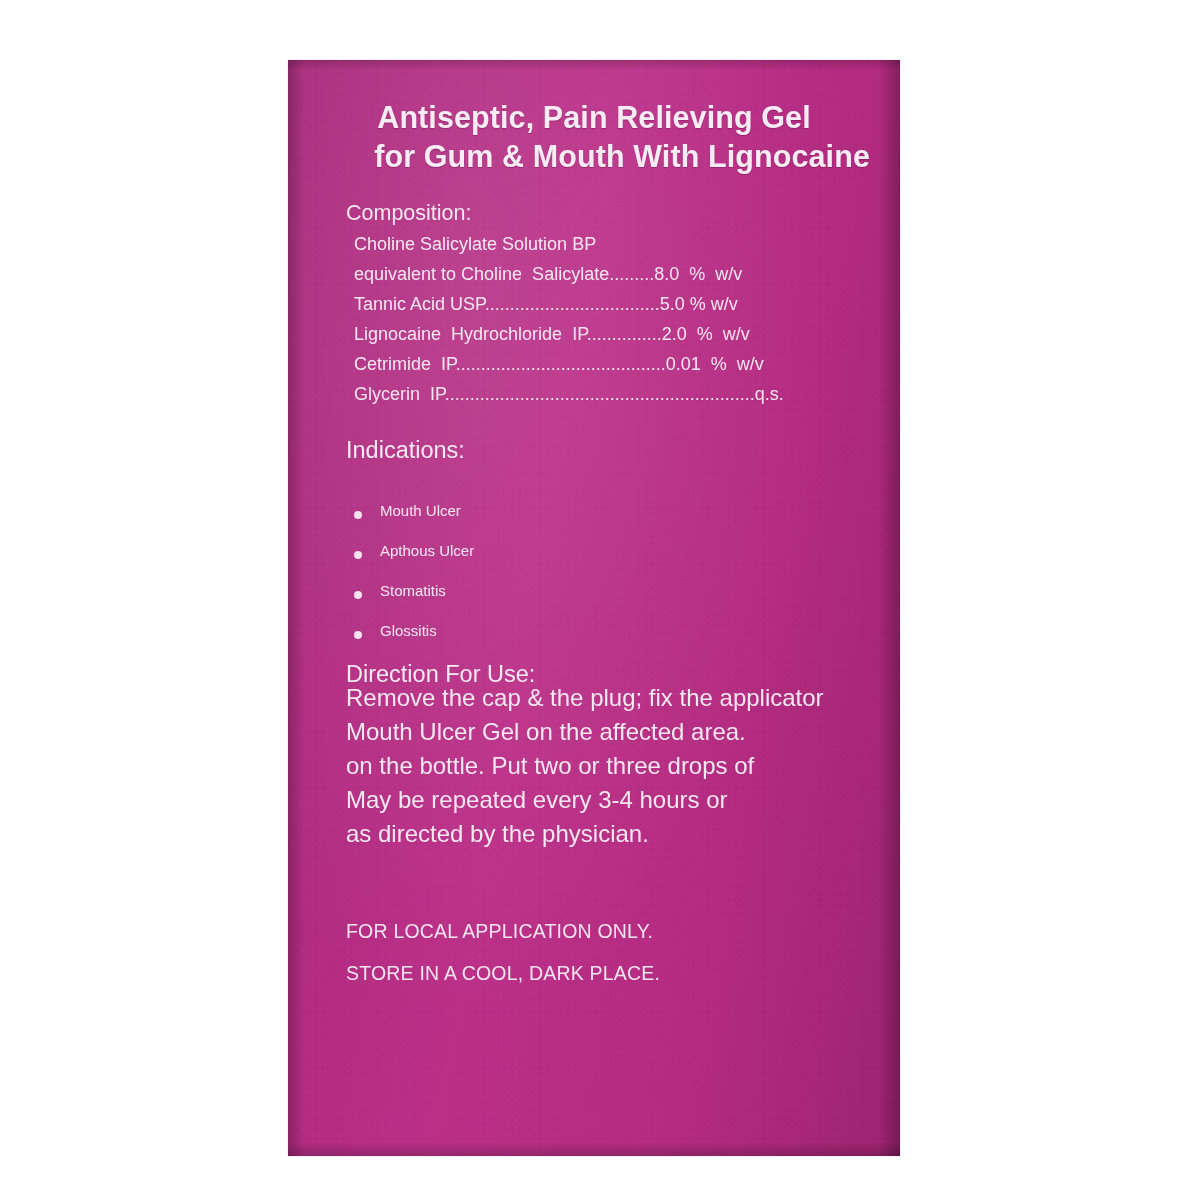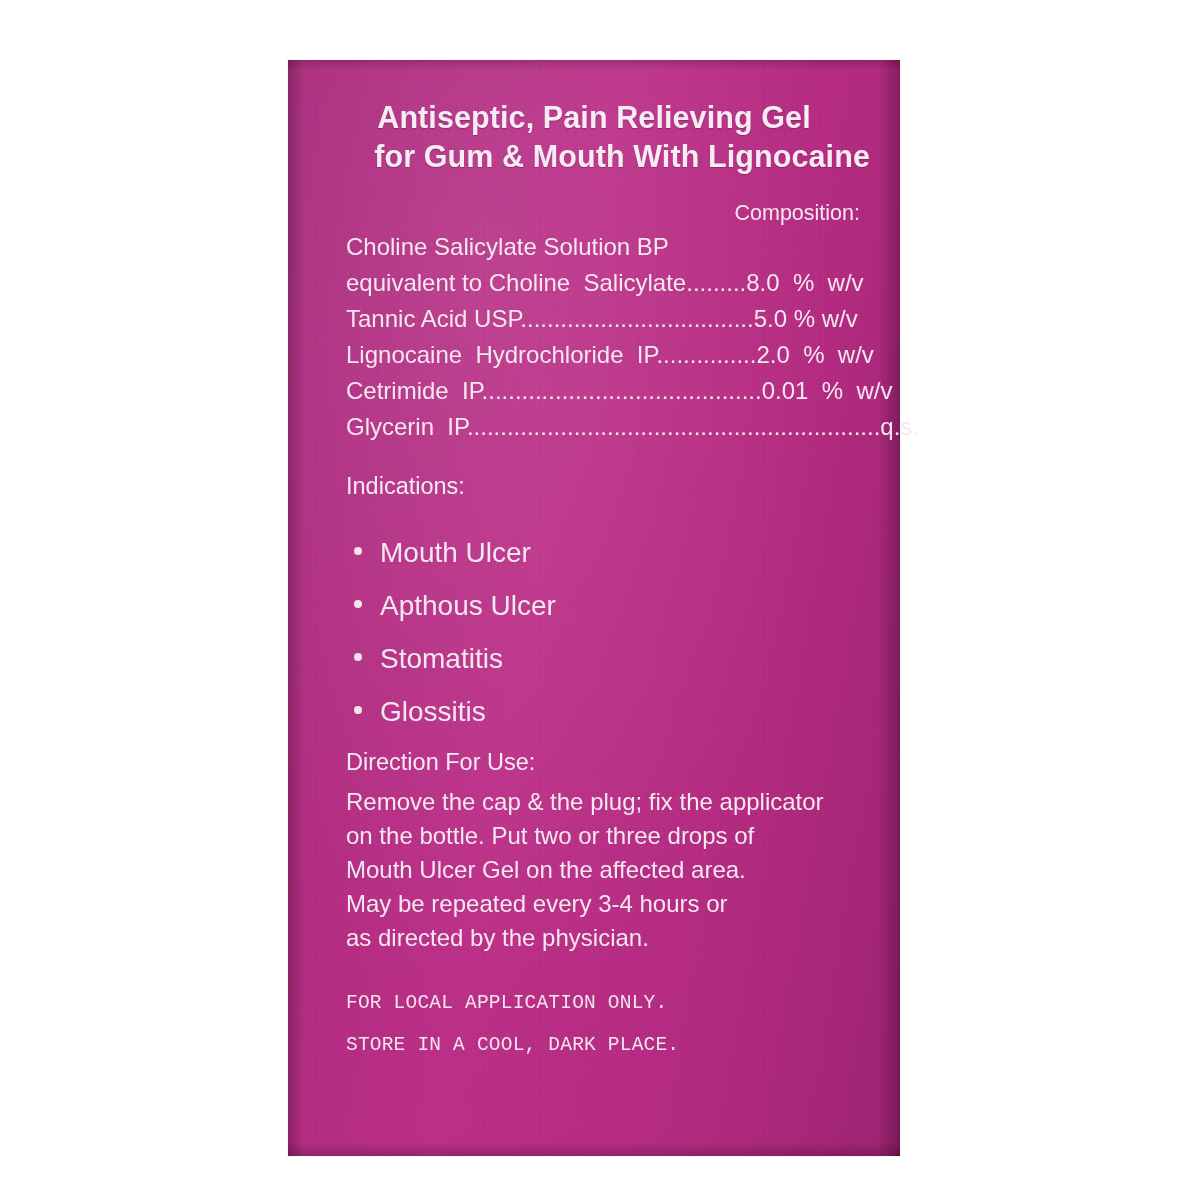--- a/index.html
+++ b/index.html
@@ -99,86 +99,84 @@
     padding-left: 28px;
     padding-right: 10px;
   }
 
   .comp-head {
     font-size: 21.5px;
     line-height: 1.0;
     font-weight: 500;
     margin-bottom: 11px;
     color: #f5e7f0;
-    text-align: right;
   }
 
   .comp-line {
-    font-size: 24px;
+    font-size: 18px;
     line-height: 1.0;
     margin-bottom: 12px;
     color: #f5e7f0;
     white-space: pre;
+    margin-left: 8px;
   }
 
   .section-head {
     font-size: 23.5px;
     line-height: 1.0;
     margin-top: 36px;
     margin-bottom: 40px;
     color: #f7ebf3;
     font-weight: 500;
   }
 
   ul.bullets {
     list-style: none;
     margin: 0;
     padding: 0;
   }
   ul.bullets li {
     position: relative;
-    font-size: 28px;
+    font-size: 15px;
     line-height: 1.0;
     margin-bottom: 25px;
     padding-left: 34px;
     color: #f5e7f0;
   }
   ul.bullets li .dot {
     position: absolute;
     left: 8px;
     top: 8px;
     width: 8px;
     height: 8px;
     border-radius: 50%;
     background: #f3e3ee;
   }
 
   .dir-head {
     font-size: 23.5px;
     line-height: 1.0;
     margin-top: 6px;
-    margin-bottom: 16px;
     color: #f7ebf3;
     font-weight: 500;
   }
 
   .dir-body p {
     margin: 0 0 10px 0;
     font-size: 24px;
     line-height: 1.0;
     color: #f5e7f0;
     width: 575px;
     text-align: justify;
     text-align-last: left;
   }
   .dir-body p.last { text-align: center; }
 
   .footer {
-    margin-top: 44px;
-    font-family: Liberation Mono, monospace;
+    margin-top: 76px;
   }
   .footer p {
     margin: 0 0 22px 0;
     font-size: 19.5px;
     line-height: 1.0;
     letter-spacing: 0.2px;
     color: #f3e4ee;
   }
 </style>
 </head>
@@ -229,22 +227,22 @@
             <span class="dot"></span>
             <span>Glossitis</span>
           </li>
         </ul>
       </div>
 
       <div class="block">
         <div class="dir-head">Direction For Use:</div>
         <div class="dir-body">
           <p>Remove the cap &amp; the plug; fix the applicator</p>
+          <p>Mouth Ulcer Gel on the affected area.</p>
           <p>on the bottle. Put two or three drops of</p>
-          <p>Mouth Ulcer Gel on the affected area.</p>
           <p>May be repeated every 3-4 hours or</p>
           <p class="last">as directed by the physician.</p>
         </div>
       </div>
 
       <div class="block footer">
         <p>FOR LOCAL APPLICATION ONLY.</p>
         <p>STORE IN A COOL, DARK PLACE.</p>
       </div>
 

